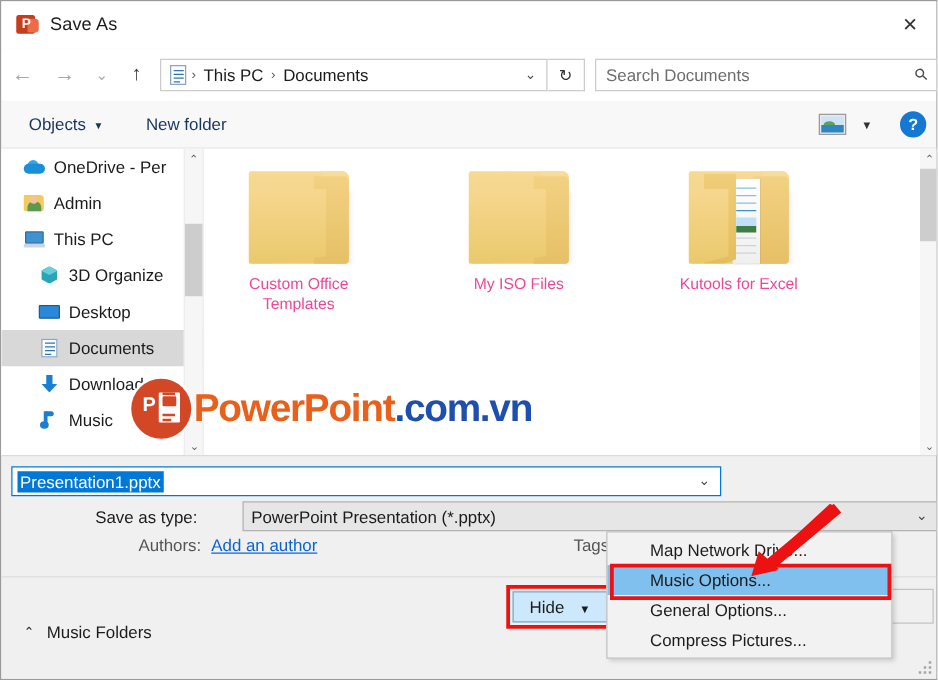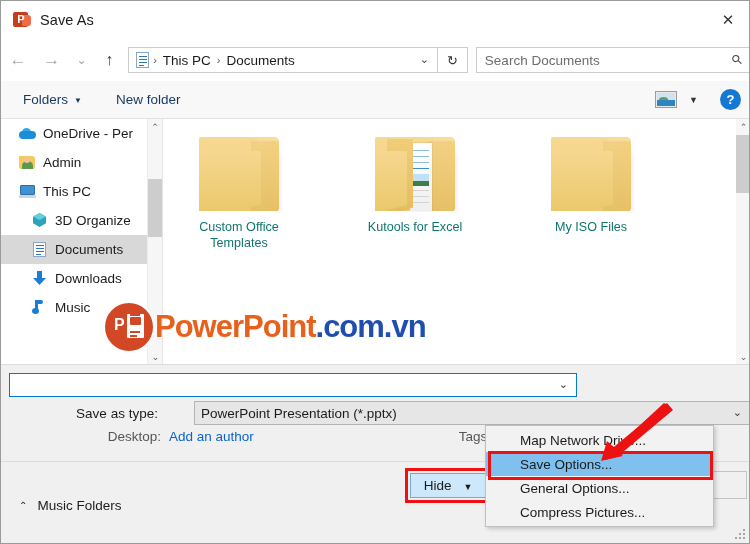--- a/index.html
+++ b/index.html
@@ -238,21 +238,21 @@
     position:absolute; left:8px; top:18px; width:62px; height:60px;
     background: linear-gradient(180deg,#f6d78f,#eac96c);
     clip-path: polygon(0 0, 100% 0, 100% 90%, 28% 100%, 0 100%);
   }
   .fold-right-edge {
     position:absolute; left:60px; top:8px; width:28px; height:70px;
     background: linear-gradient(180deg,#f2d183,#e6c065);
     border-radius: 0 4px 3px 0;
   }
   .fold-label {
-    margin-top: 4px; font-size: 12.6px; color: #0f766e; text-align: center;
+    margin-top: 4px; font-size: 12.6px; color: #ec4899; text-align: center;
     line-height: 16px;
   }
   .list-scroll {
     position: absolute; right: 0; top: 0; width: 15px; height: 245px;
     background: #f6f6f6;
   }
 
   
   .formarea {
     position: absolute; left: 0; top: 363px; width: 750px; height: 97px;
@@ -278,21 +278,21 @@
   .st-label { width: 160px; }
   .st-field {
     margin-left: 8px; width: 568px; height: 24px; background: #e6e6e6;
     border: 1px solid #b4b4b4; display: flex; align-items: center;
     position: relative;
   }
   .st-value { margin-left: 6px; font-size: 13.5px; color: #1b1b1b; }
 
   .meta-row { left: 0; top: 64px; width: 750px; }
   .meta-label { font-size: 13.5px; color: #555; }
-  .meta-link { font-size: 13.5px; color: #0b63ce; margin-left: 8px; }
+  .meta-link { font-size: 13.5px; color: #0b63ce; margin-left: 8px; text-decoration: underline; }
 
   
   .bottombar {
     position: absolute; left: 0; top: 460px; width: 750px; height: 83px;
     background: #f0f0f0; border-top: 1px solid #dcdcdc;
   }
   .hide-folders {
     position: absolute; left: 18px; top: 36px;
     display: flex; align-items: center; font-size: 13.5px; color: #1b1b1b;
   }
@@ -415,21 +415,21 @@
     <div class="refresh">↻</div>
 
     <div class="searchbar">
       <span class="search-ph">Search Documents</span>
       <span class="search-ico">⚲</span>
     </div>
   </div>
 
   <div class="toolbar">
     <div class="tb-item organize">
-      <span>Folders</span>
+      <span>Objects</span>
       <span class="tb-caret">▼</span>
     </div>
     <div class="tb-item newfolder">New folder</div>
     <div class="tb-right">
       <div class="view-ico">
         <div class="sky"></div>
           <div class="hill"></div>
           <div class="sea"></div>
       </div>
       <div class="view-caret">▼</div>
@@ -463,20 +463,26 @@
             <span class="base"></span>
           </span>
         <span class="lbl">This PC</span>
       </div>
       <div class="nav-item" style="padding-left:30px">
         <span class="nav-ico ico-3d">
             <span class="cube"></span>
             <span class="cubeTop"></span>
           </span>
         <span class="lbl">3D Organize</span>
+      </div>
+      <div class="nav-item" style="padding-left:30px">
+        <span class="nav-ico ico-desktop">
+            <span class="scr"></span>
+          </span>
+        <span class="lbl">Desktop</span>
       </div>
       <div class="nav-item selected" style="padding-left:30px">
         <span class="nav-ico ico-docs">
             <span class="pg">
               <i></i>
               <i></i>
               <i></i>
               <i></i>
             </span>
           </span>
@@ -510,20 +516,31 @@
 
         <div class="folder-cell">
           <div class="fold-art">
             <div class="fold-shadow"></div>
             <div class="fold-back"></div>
             <div class="fold-notch"></div>
             <div class="fold-right-edge"></div>
             <div class="fold-front-l"></div>
           </div>
           <div class="fold-label">Custom Office Templates</div>
+        </div>
+
+        <div class="folder-cell">
+          <div class="fold-art">
+            <div class="fold-shadow"></div>
+            <div class="fold-back"></div>
+            <div class="fold-notch"></div>
+            <div class="fold-right-edge"></div>
+            <div class="fold-front-l"></div>
+          </div>
+          <div class="fold-label">My ISO Files</div>
         </div>
 
         <div class="folder-cell">
           <div class="fold-art">
             <div class="fold-shadow"></div>
             <div class="fold-back"></div>
             <div class="fold-notch"></div>
             <div class="fold-right-edge"></div>
             <div class="fold-paper">
               <i></i>
@@ -534,59 +551,49 @@
               <span class="ln"></span>
                 <span class="ln"></span>
                 <span class="ln"></span>
             </div>
             <div class="fold-inner1"></div>
             <div class="fold-front-l" style="width:32px"></div>
           </div>
           <div class="fold-label">Kutools for Excel</div>
         </div>
 
-        <div class="folder-cell">
-          <div class="fold-art">
-            <div class="fold-shadow"></div>
-            <div class="fold-back"></div>
-            <div class="fold-notch"></div>
-            <div class="fold-right-edge"></div>
-            <div class="fold-front-l"></div>
-          </div>
-          <div class="fold-label">My ISO Files</div>
-        </div>
-
       </div>
 
       <div class="list-scroll">
         <div class="sb-arrow">⌃</div>
         <div class="sb-thumb" style="top:16px;height:58px;"></div>
         <div class="sb-arrow bottom">⌄</div>
       </div>
     </div>
   </div>
 
   <div class="formarea">
 
     <div class="form-row fn-row">
       <div class="fn-field">
+        <span class="fn-value">Presentation1.pptx</span>
         <span class="fld-chev">⌄</span>
       </div>
     </div>
 
     <div class="form-row st-row">
       <div class="form-label st-label">Save as type:</div>
       <div class="st-field">
         <span class="st-value">PowerPoint Presentation (*.pptx)</span>
         <span class="fld-chev">⌄</span>
       </div>
     </div>
 
     <div class="form-row meta-row">
-      <div style="width:160px;text-align:right" class="meta-label">Desktop:</div>
+      <div style="width:160px;text-align:right" class="meta-label">Authors:</div>
       <div class="meta-link">Add an author</div>
       <div class="meta-label" style="margin-left:205px">Tags:</div>
       <div class="meta-link">Ad</div>
     </div>
   </div>
 
   <div class="bottombar">
     <div class="hide-folders">
       <span class="hf-caret">⌃</span>
       <span>Music Folders</span>
@@ -597,21 +604,21 @@
   <div class="save-underline"></div>
 
   <div class="tools-btn">
     <span>Hide</span>
     <span class="tools-caret">▼</span>
   </div>
   <div class="tools-box"></div>
 
   <div class="ctxmenu">
     <div class="ctx-item">Map Network Drive...</div>
-    <div class="ctx-item highlight">Save Options...</div>
+    <div class="ctx-item highlight">Music Options...</div>
     <div class="ctx-item">General Options...</div>
     <div class="ctx-item">Compress Pictures...</div>
   </div>
   <div class="ctx-box"></div>
 
   <svg class="red-arrow" viewBox="0 0 86 58">
     <path d="M82 3 L28 50 L36 53 L18 57 L21 40 L26 47 L77 0 Z" fill="#ee1111"></path>
     <polygon points="80,0 86,7 30,54 22,48" fill="#ee1111"></polygon>
     <polygon points="14,58 20,38 36,52" fill="#ee1111"></polygon>
   </svg>

